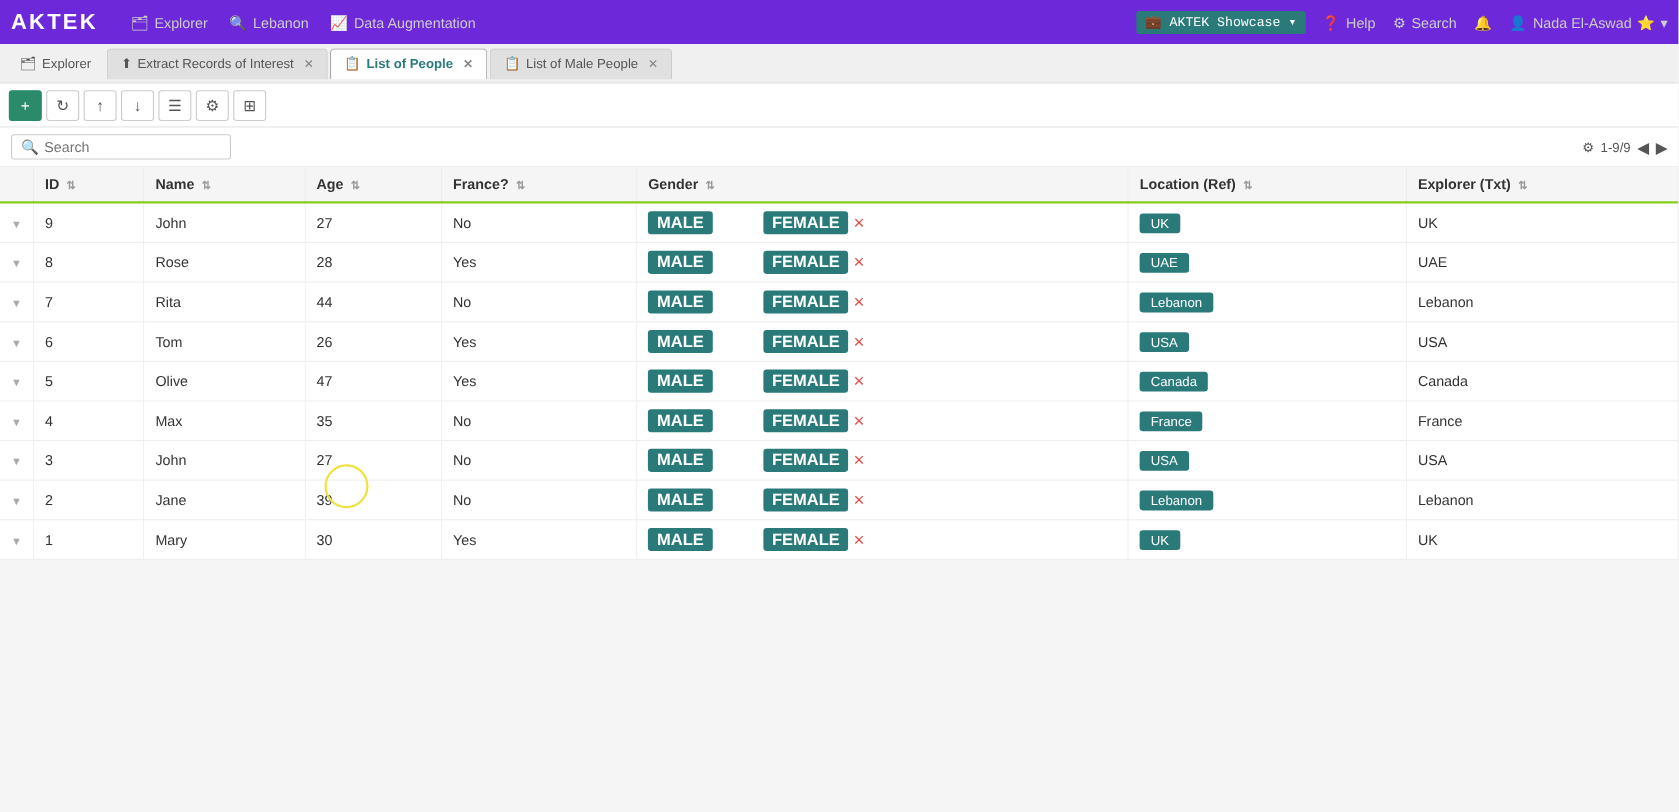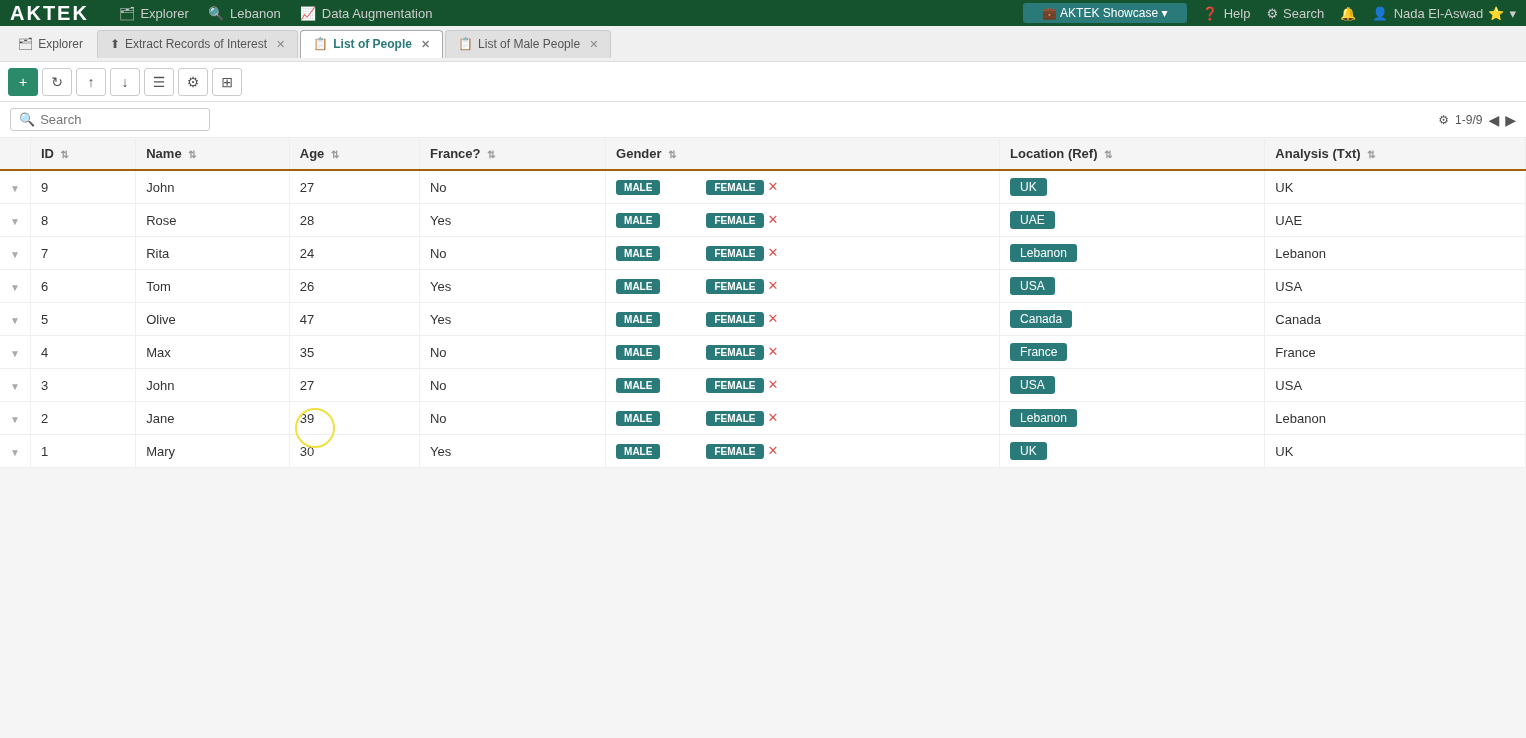--- a/index.html
+++ b/index.html
@@ -1,23 +1,23 @@
 <!DOCTYPE html>
 <html><head>
   <meta charset="utf-8">
   <style>
     * { box-sizing: border-box; margin: 0; padding: 0; }
     body { font-family: Arial, sans-serif; font-size: 13px; background: #f5f5f5; color: #333; }
 
     
     .top-nav {
-      background: #14532d;
-      display: flex;
-      align-items: center;
-      height: 26px;
+      background: #6d28d9;
+      display: flex;
+      align-items: center;
+      height: 40px;
       padding: 0 10px;
       gap: 20px;
       color: #ccc;
     }
     .top-nav .logo {
       color: white;
       font-weight: bold;
       font-size: 20px;
       letter-spacing: 2px;
       margin-right: 10px;
@@ -32,24 +32,25 @@
     }
     .top-nav-right {
       margin-left: auto;
       display: flex;
       align-items: center;
       gap: 16px;
       color: #ccc;
     }
     .top-nav-right .brand {
       background: #2a7a7a;
-      padding: 3px 19px;
+      padding: 3px 8px;
       border-radius: 3px;
       color: white;
       font-size: 12px;
+      font-family: Liberation Mono, monospace;
     }
 
     
     .tab-bar {
       background: #f0f0f0;
       border-bottom: 1px solid #ddd;
       display: flex;
       align-items: center;
       height: 36px;
       padding: 0 6px;
@@ -159,21 +160,21 @@
       background: white;
       overflow: auto;
     }
     table {
       width: 100%;
       border-collapse: collapse;
       font-size: 13px;
     }
     thead tr {
       background: #f5f5f5;
-      border-bottom: 2px solid #a16207;
+      border-bottom: 2px solid #84cc16;
     }
     th {
       padding: 8px 10px;
       text-align: left;
       font-weight: 600;
       color: #333;
       white-space: nowrap;
       border-right: 1px solid #eee;
       user-select: none;
     }
@@ -185,21 +186,21 @@
     td {
       padding: 7px 10px;
       border-bottom: 1px solid #eee;
       border-right: 1px solid #f0f0f0;
       color: #333;
     }
     .gender-badge {
       display: inline-block;
       padding: 2px 8px;
       border-radius: 3px;
-      font-size: 10px;
+      font-size: 15px;
       font-weight: bold;
       color: white;
       cursor: pointer;
       margin-right: 2px;
     }
     .gender-badge.male { background: #2a7a7a; }
     .gender-badge.female { background: #2a7a7a; margin-left: 44px; }
     .gender-x {
       color: #e05050;
       font-size: 13px;
@@ -345,21 +346,21 @@
           </th>
           <th>
             <span>Gender</span>
             <span class="sort-icon">⇅</span>
           </th>
           <th>
             <span>Location (Ref)</span>
             <span class="sort-icon">⇅</span>
           </th>
           <th>
-            <span>Analysis (Txt)</span>
+            <span>Explorer (Txt)</span>
             <span class="sort-icon">⇅</span>
           </th>
         </tr>
       </thead>
       <tbody id="table-body">
       <tr>
             <td><span style="color:#aaa;font-size:10px;">▼</span></td>
             <td>9</td>
             <td>John</td>
             <td>27</td>
@@ -375,21 +376,21 @@
             <td>28</td>
             <td>Yes</td>
             <td><span class="gender-badge male">MALE</span><span class="gender-badge female">FEMALE</span><span class="gender-x">✕</span></td>
             <td><span class="location-badge">UAE</span></td>
             <td>UAE</td>
           </tr>
           <tr>
             <td><span style="color:#aaa;font-size:10px;">▼</span></td>
             <td>7</td>
             <td>Rita</td>
-            <td>24</td>
+            <td>44</td>
             <td>No</td>
             <td><span class="gender-badge male">MALE</span><span class="gender-badge female">FEMALE</span><span class="gender-x">✕</span></td>
             <td><span class="location-badge">Lebanon</span></td>
             <td>Lebanon</td>
           </tr>
           <tr>
             <td><span style="color:#aaa;font-size:10px;">▼</span></td>
             <td>6</td>
             <td>Tom</td>
             <td>26</td>

